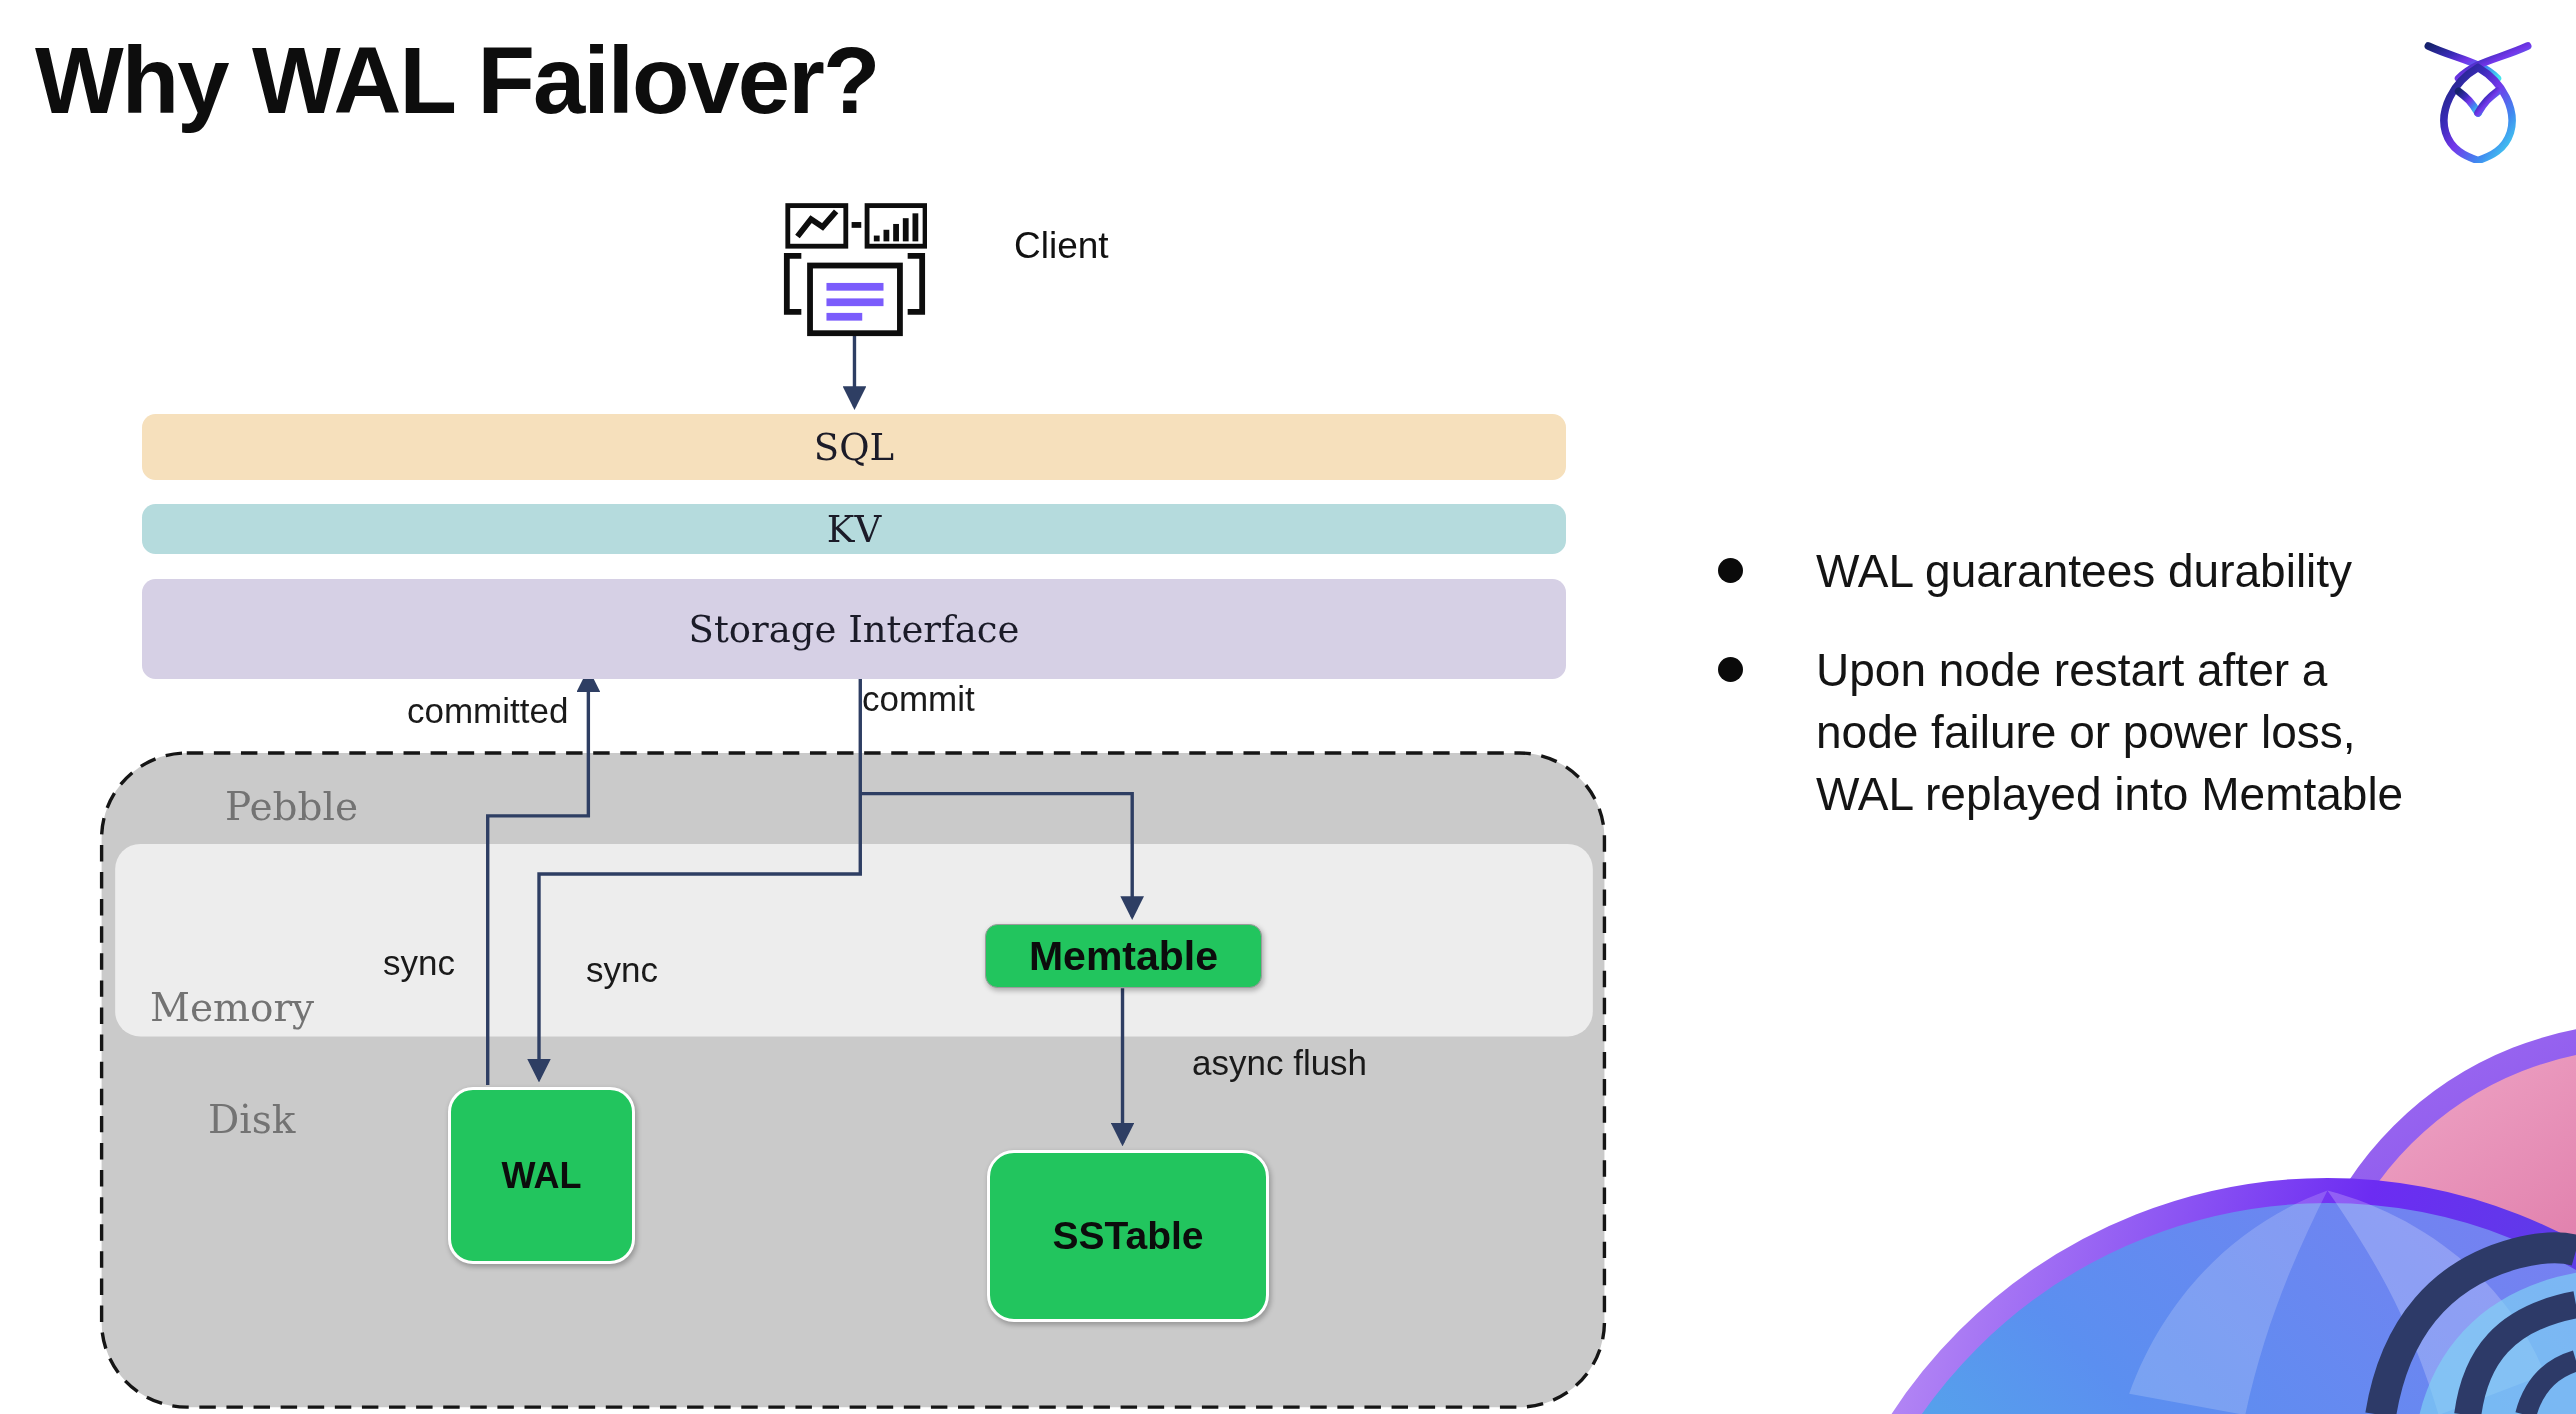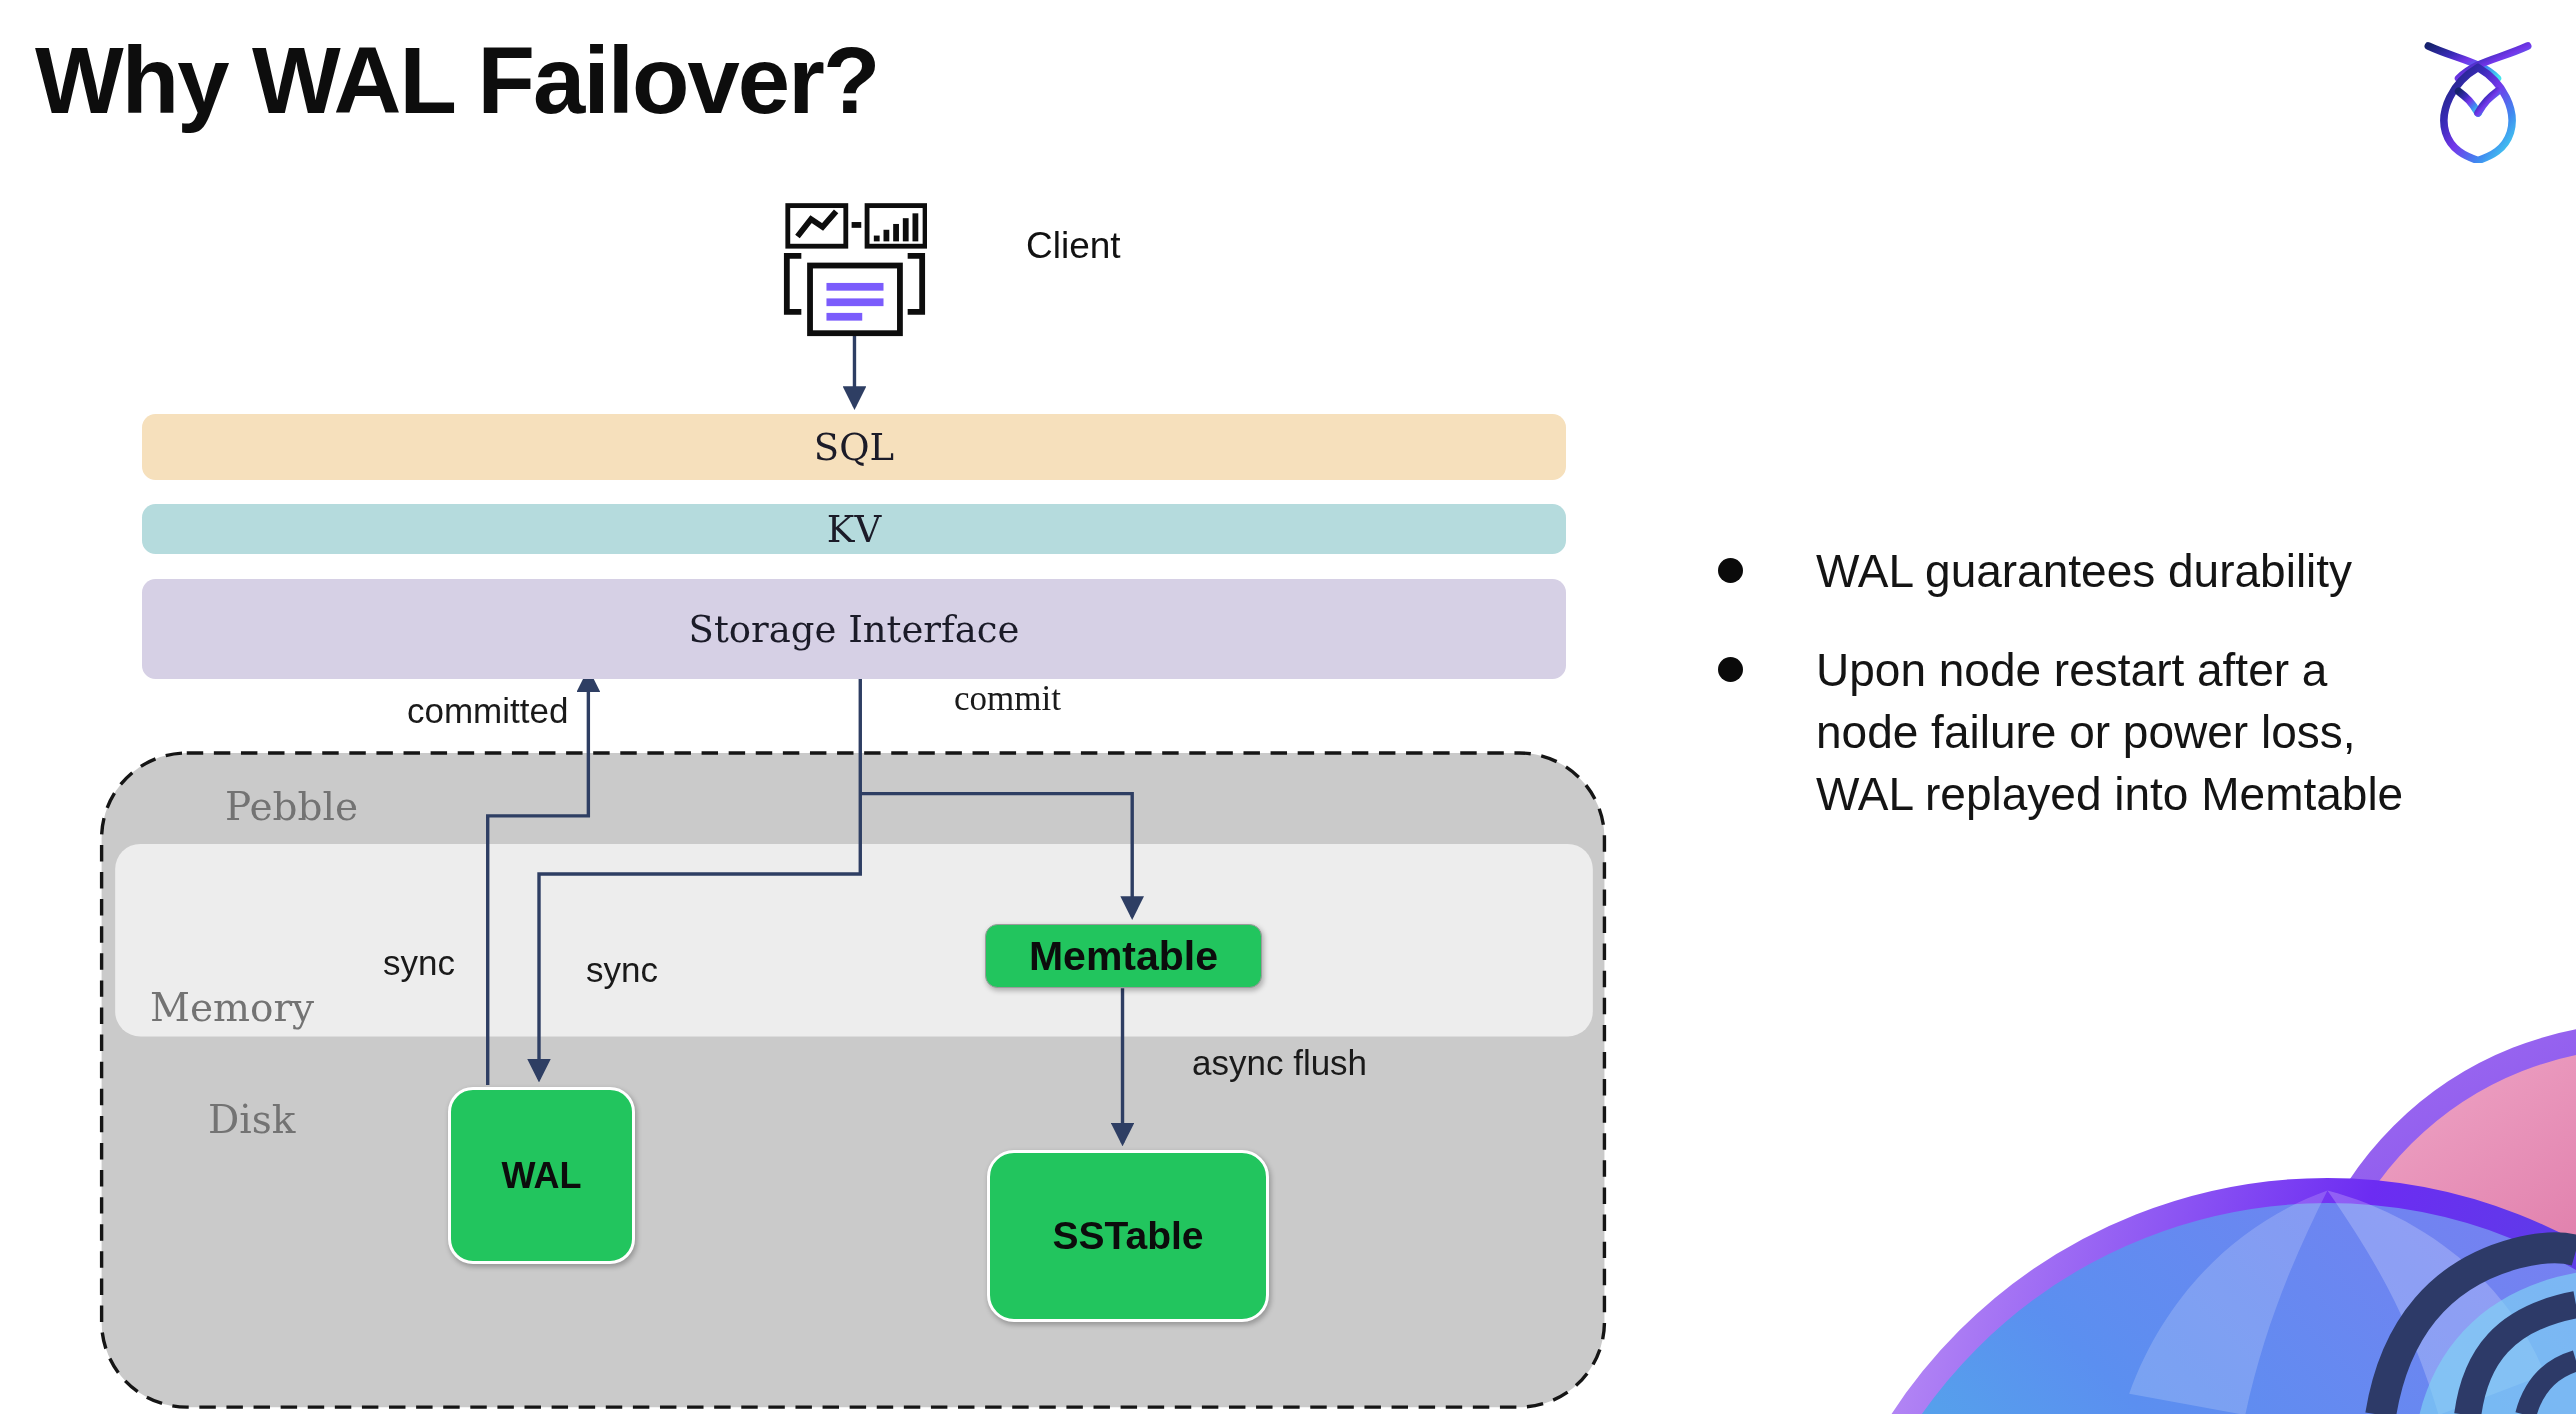--- a/index.html
+++ b/index.html
@@ -122,32 +122,32 @@
       <path d="M20,64 L5,64 L5,122 L20,122"></path>
       <path d="M130,64 L145,64 L145,122 L130,122"></path>
       <rect x="29" y="74" width="93" height="70" fill="#ffffff"></rect>
     </g>
     <g fill="#7b5cfc">
       <rect x="46" y="92" width="59" height="8"></rect>
       <rect x="46" y="108" width="59" height="8"></rect>
       <rect x="46" y="123" width="37" height="8"></rect>
     </g>
   </svg>
-  <div class="abs client-label" style="left:1014px;top:225px;margin-left:12px;">Client</div>
+  <div class="abs client-label" style="left:1014px;top:225px;">Client</div>
 
   <div class="abs bar bar-sql">SQL</div>
   <div class="abs bar bar-kv">KV</div>
   <div class="abs bar bar-storage">Storage Interface</div>
 
   <div class="abs region-label" style="left:225px;top:784px;">Pebble</div>
   <div class="abs region-label" style="left:150px;top:985px;">Memory</div>
   <div class="abs region-label" style="left:208px;top:1097px;">Disk</div>
 
   <div class="abs edge-label" style="left:407px;top:691px;">committed</div>
-  <div class="abs edge-label" style="left:954px;top:679px;font-family:Liberation Serif, serif;">commit</div>
+  <div class="abs edge-label" style="left:862px;top:679px;">commit</div>
   <div class="abs edge-label" style="left:383px;top:943px;">sync</div>
   <div class="abs edge-label" style="left:586px;top:950px;">sync</div>
   <div class="abs edge-label" style="left:1192px;top:1043px;">async flush</div>
 
   <div class="abs node node-memtable">Memtable</div>
   <div class="abs node node-wal">WAL</div>
   <div class="abs node node-sstable">SSTable</div>
 
   <div class="abs bullet-dot" style="left:1718px;top:558px;"></div>
   <div class="abs bullet-text" style="left:1816px;top:540px;">WAL guarantees durability</div>

